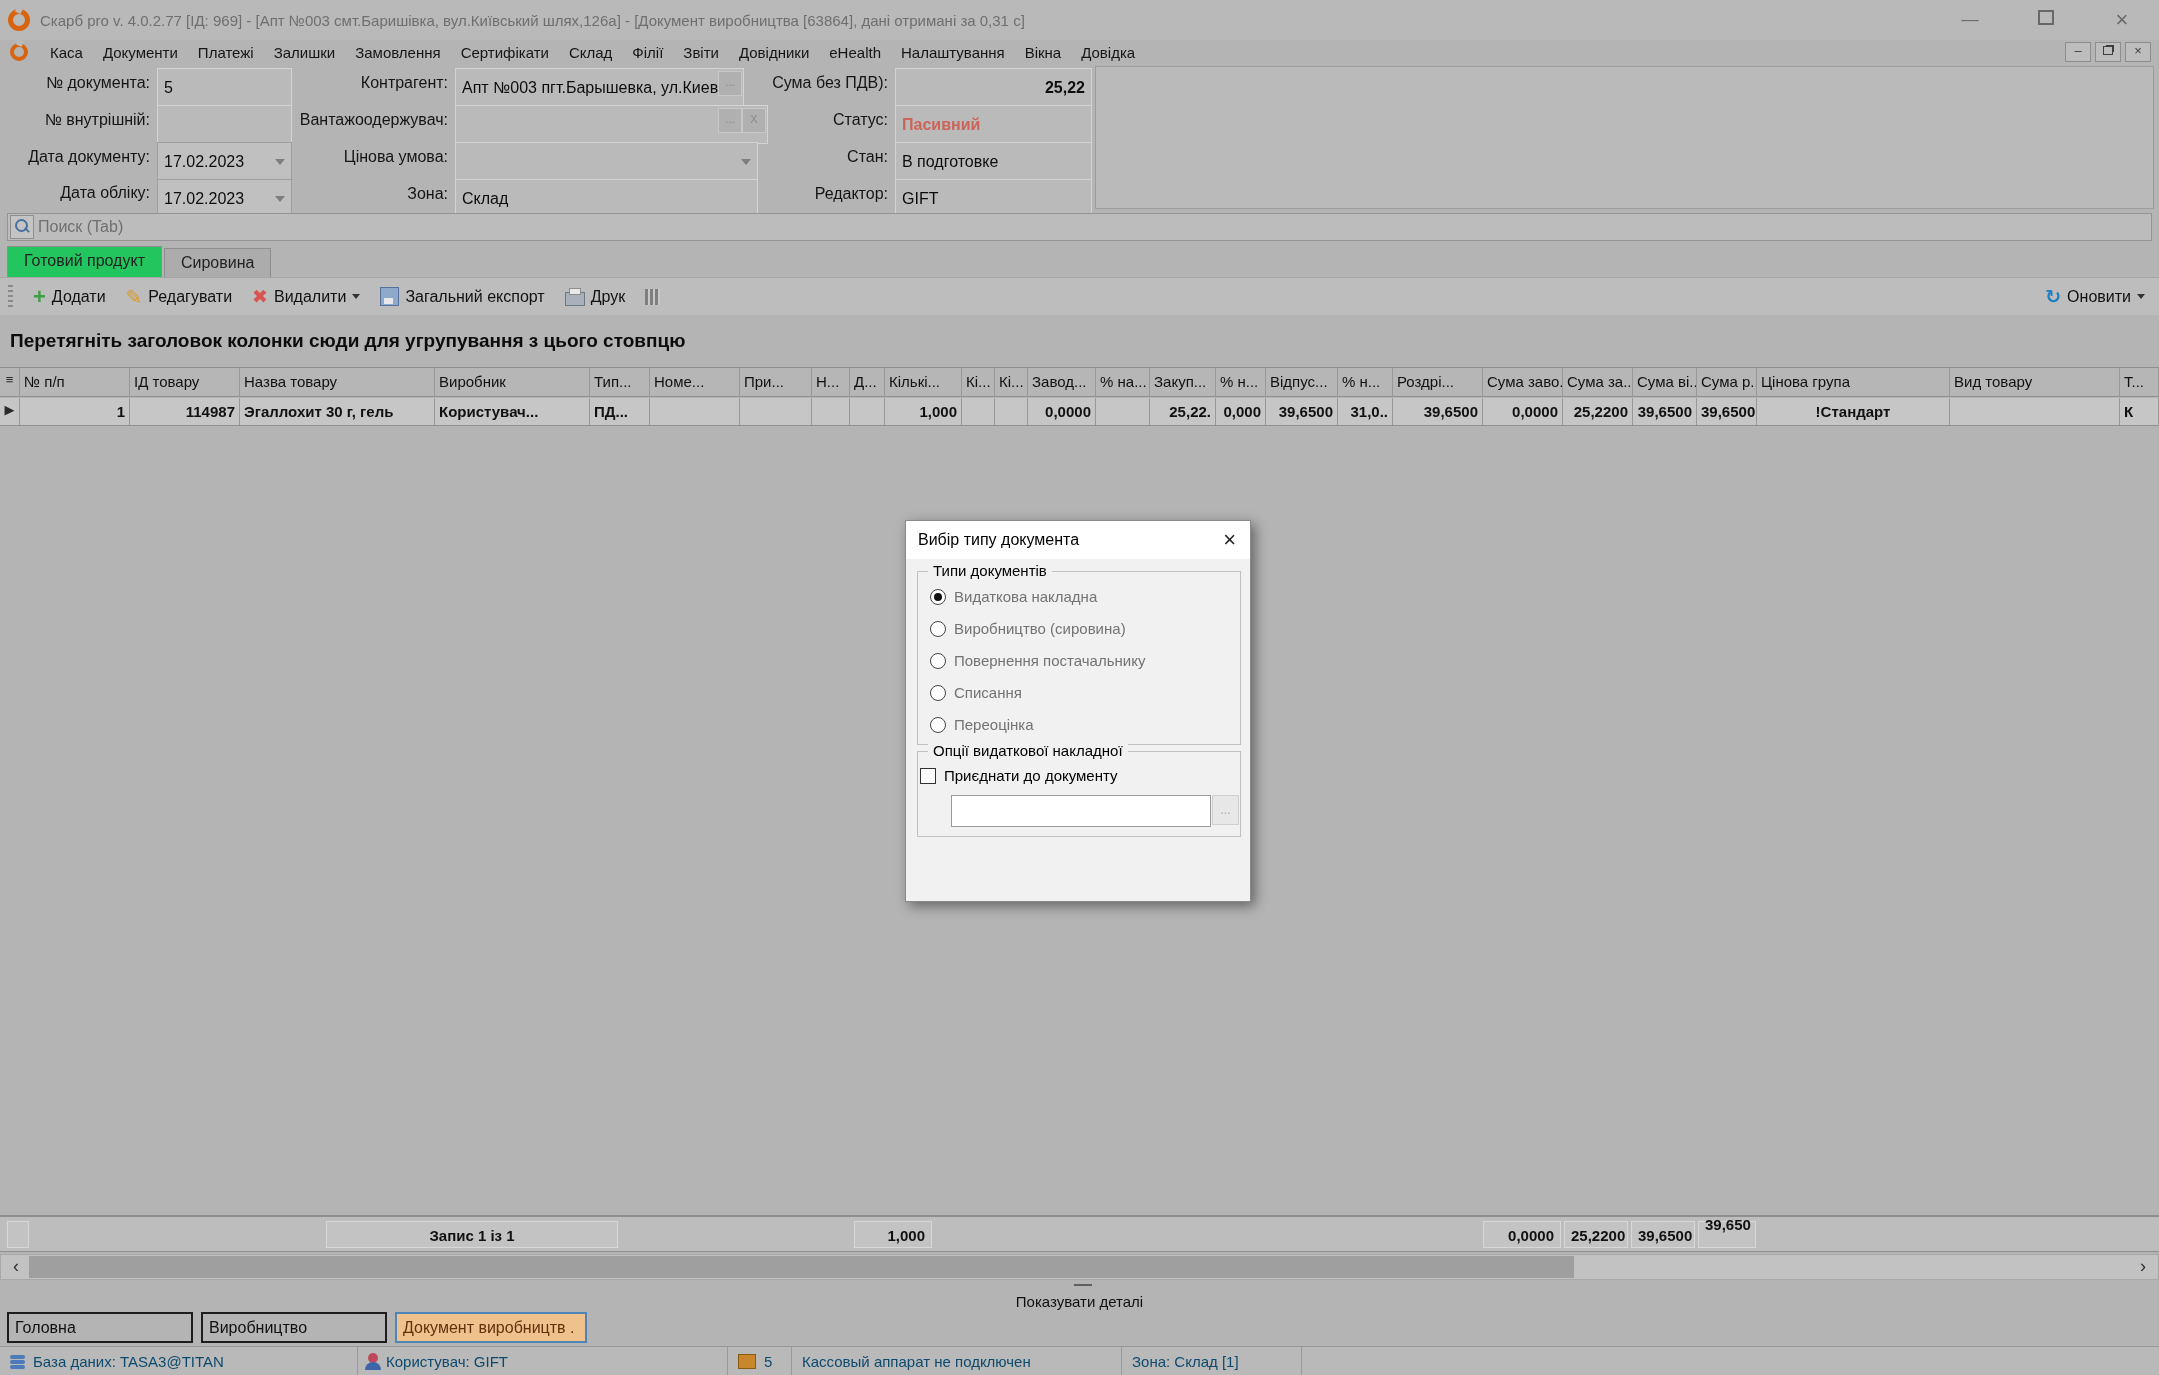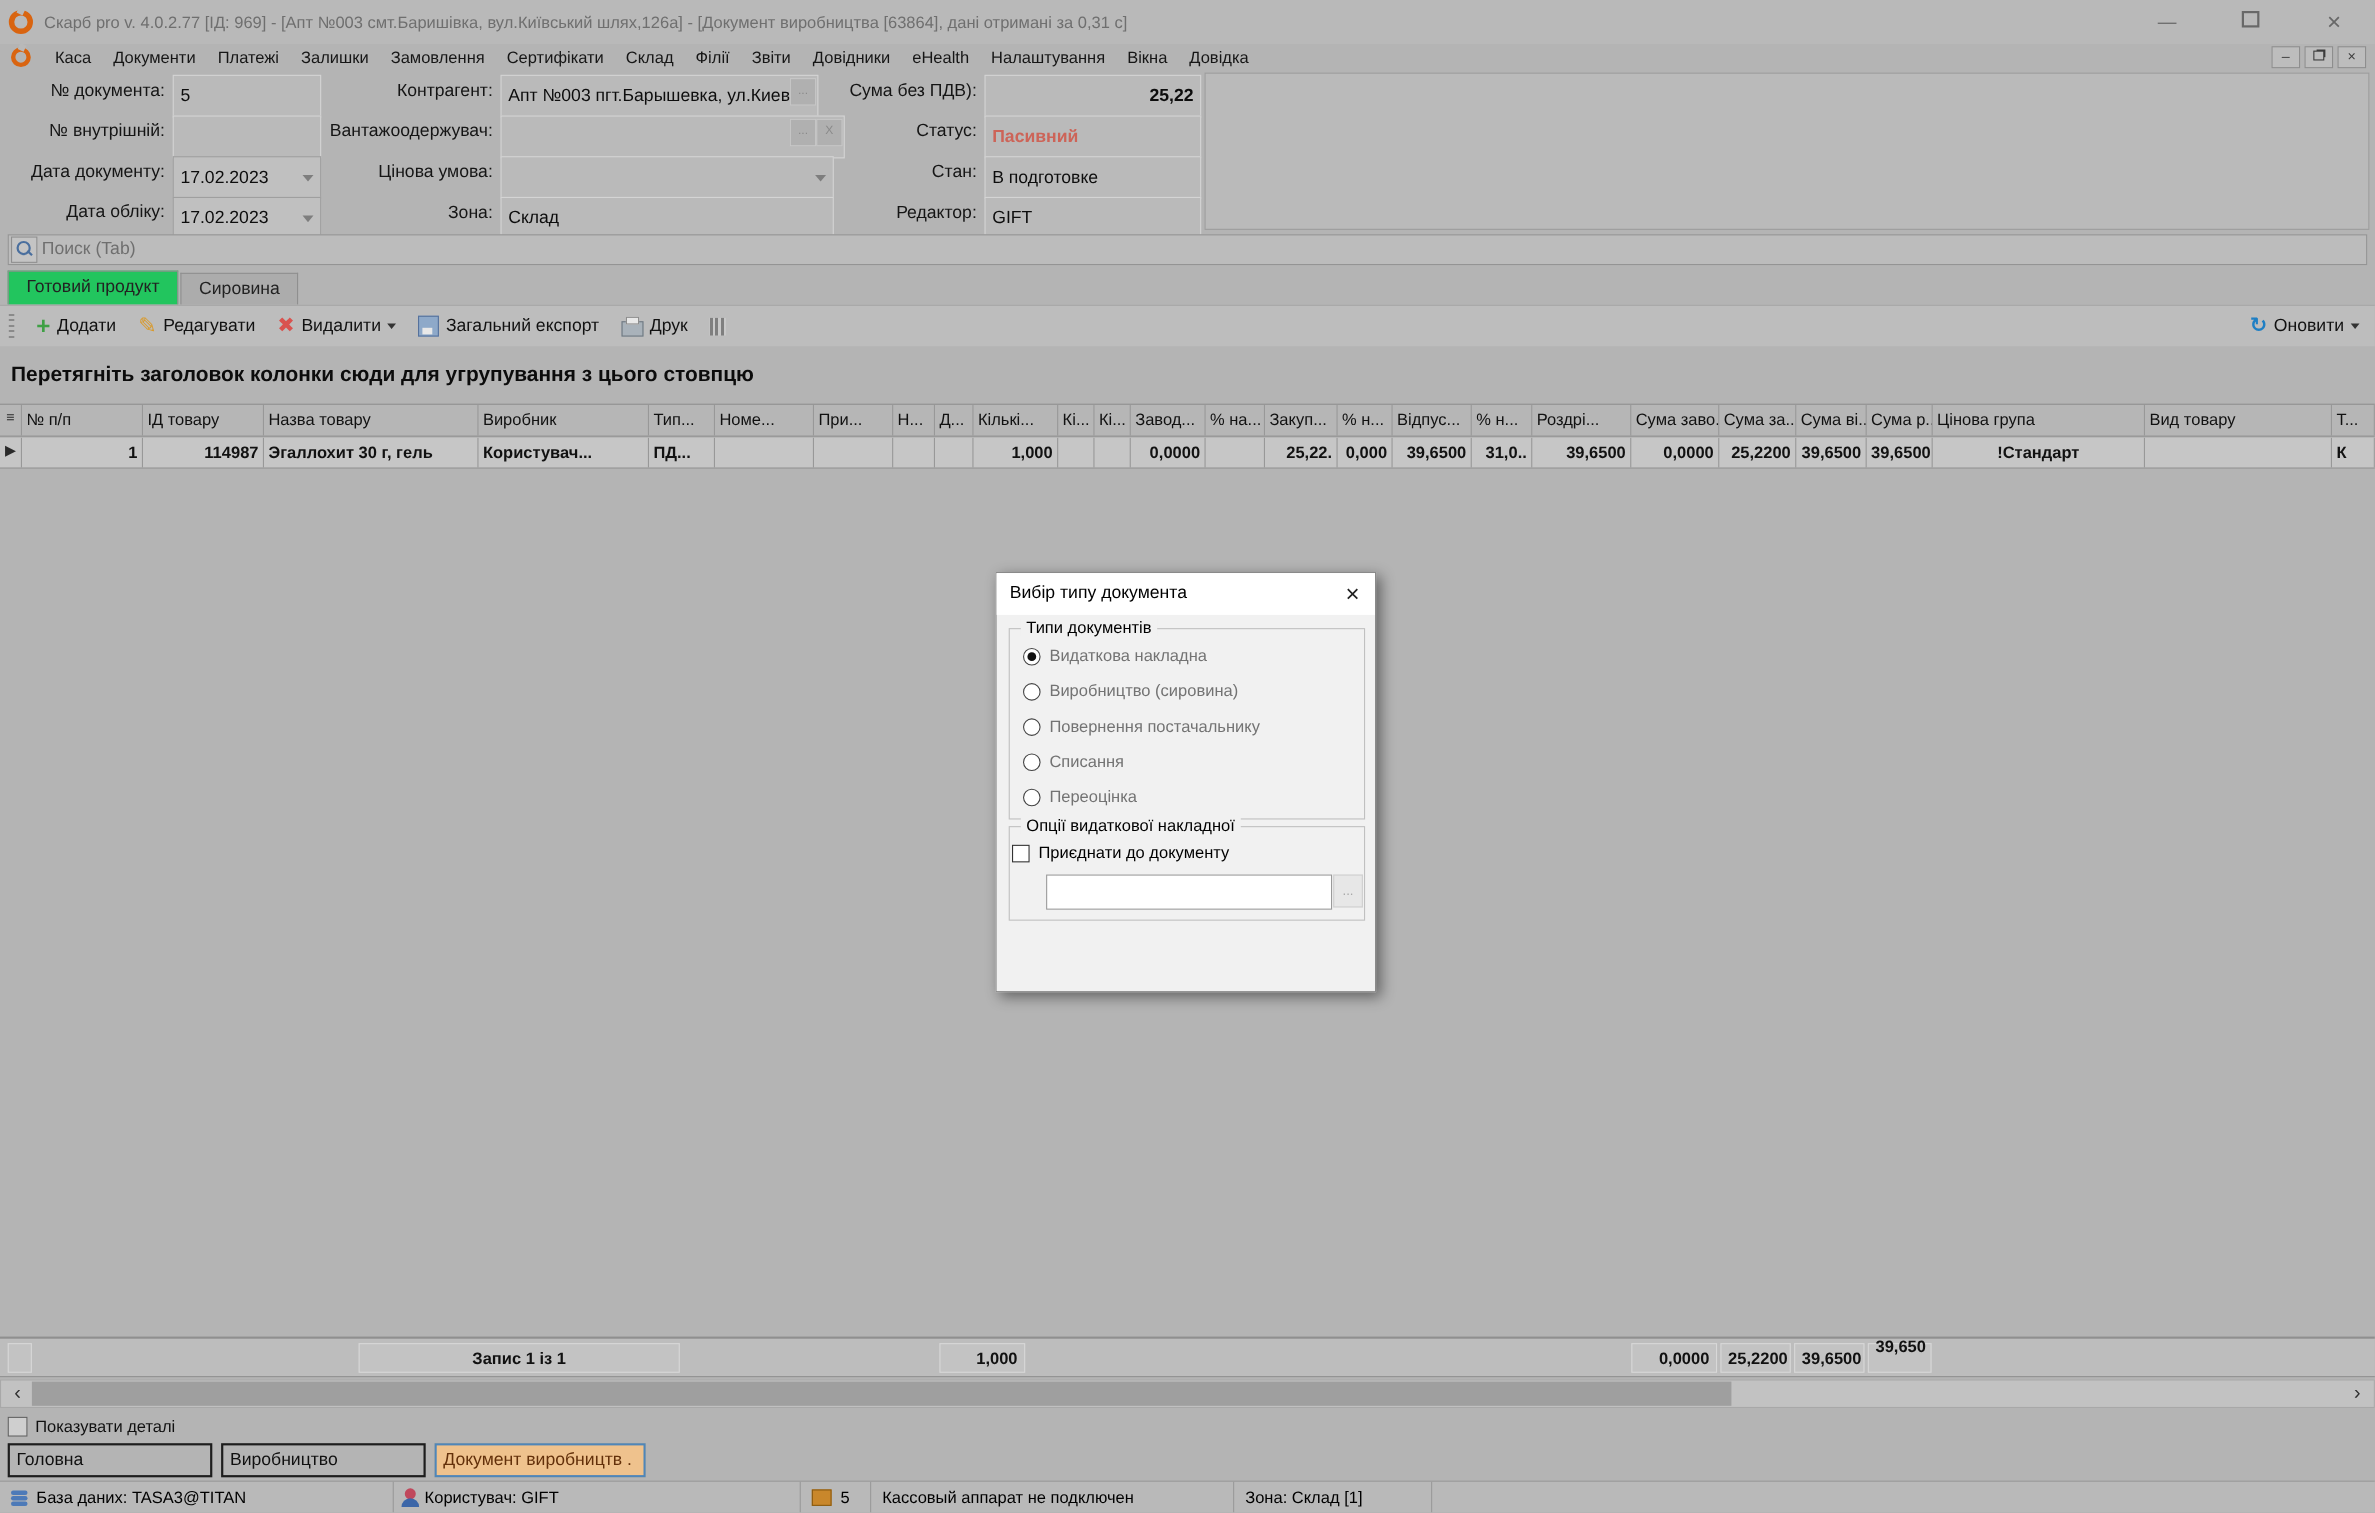--- a/index.html
+++ b/index.html
@@ -101,28 +101,28 @@
   .fb-s4{left:1698px;width:58px;text-align:right;overflow:visible;}
   .fb-s4 span{display:inline-block;transform:translateY(-11px);background:transparent;}
 
   
   .hscroll{left:0;top:1254px;width:2159px;height:26px;background:#c2c2c2;border:1px solid #a8a8a8;}
   .scr-arrow{position:absolute;top:0;width:26px;height:24px;color:#2f2f2f;font-size:18px;
              line-height:22px;text-align:center;}
   .scr-thumb{position:absolute;left:28px;top:1px;width:1545px;height:22px;background:#9f9f9f;}
 
   
-  .details{left:0px;top:1284px;width:2159px;height:26px;display:flex;align-items:center;gap:7px;}
+  .details{left:0px;top:1284px;width:2159px;height:26px;display:flex;align-items:center;gap:7px;flex-direction:column;}
   .cbx{width:16px;height:16px;background:#cfcfcf;border:1px solid #5f5f5f;margin-left:7px;}
   .btabs{left:0;top:1312px;width:2159px;height:33px;display:flex;gap:8px;padding-left:7px;}
   .btab{width:186px;height:31px;border:2px solid #1d1d1d;background:#b4b4b4;font-size:16px;
         padding:5px 6px;box-sizing:border-box;white-space:nowrap;overflow:hidden;color:#101010;}
   .btab.active{width:192px;background:#efc28d;border-color:#4f86b9;color:#63300a;}
   .statusbar{left:0;top:1346px;width:2159px;height:29px;background:#b9b9b9;border-top:1px solid #989898;
-             display:flex;align-items:center;font-size:15px;color:#000000;}
+             display:flex;align-items:center;font-size:15px;color:#0c4a6e;}
   .spanel{height:100%;display:flex;align-items:center;gap:8px;border-right:1px solid #9a9a9a;
           padding:0 10px;box-sizing:border-box;white-space:nowrap;}
   .ic-db{width:15px;height:4px;background:#4d7ab8;border-radius:2px;box-shadow:0 5px 0 #4d7ab8,0 10px 0 #4d7ab8;margin-top:-9px;}
   .ic-user{width:10px;height:10px;border-radius:50%;background:#c0485c;position:relative;margin-top:-6px;}
   .ic-user:after{content:"";position:absolute;left:-3px;top:9px;width:16px;height:8px;border-radius:8px 8px 0 0;background:#3c66a8;}
   .ic-cash{width:16px;height:13px;background:#c9872b;border:1px solid #8a5a10;}
 
   
   .dialog{left:905px;top:520px;width:346px;height:382px;background:#f1f1f1;border:1px solid #8a8a8a;
           box-shadow:4px 4px 12px rgba(0,0,0,.45);}

